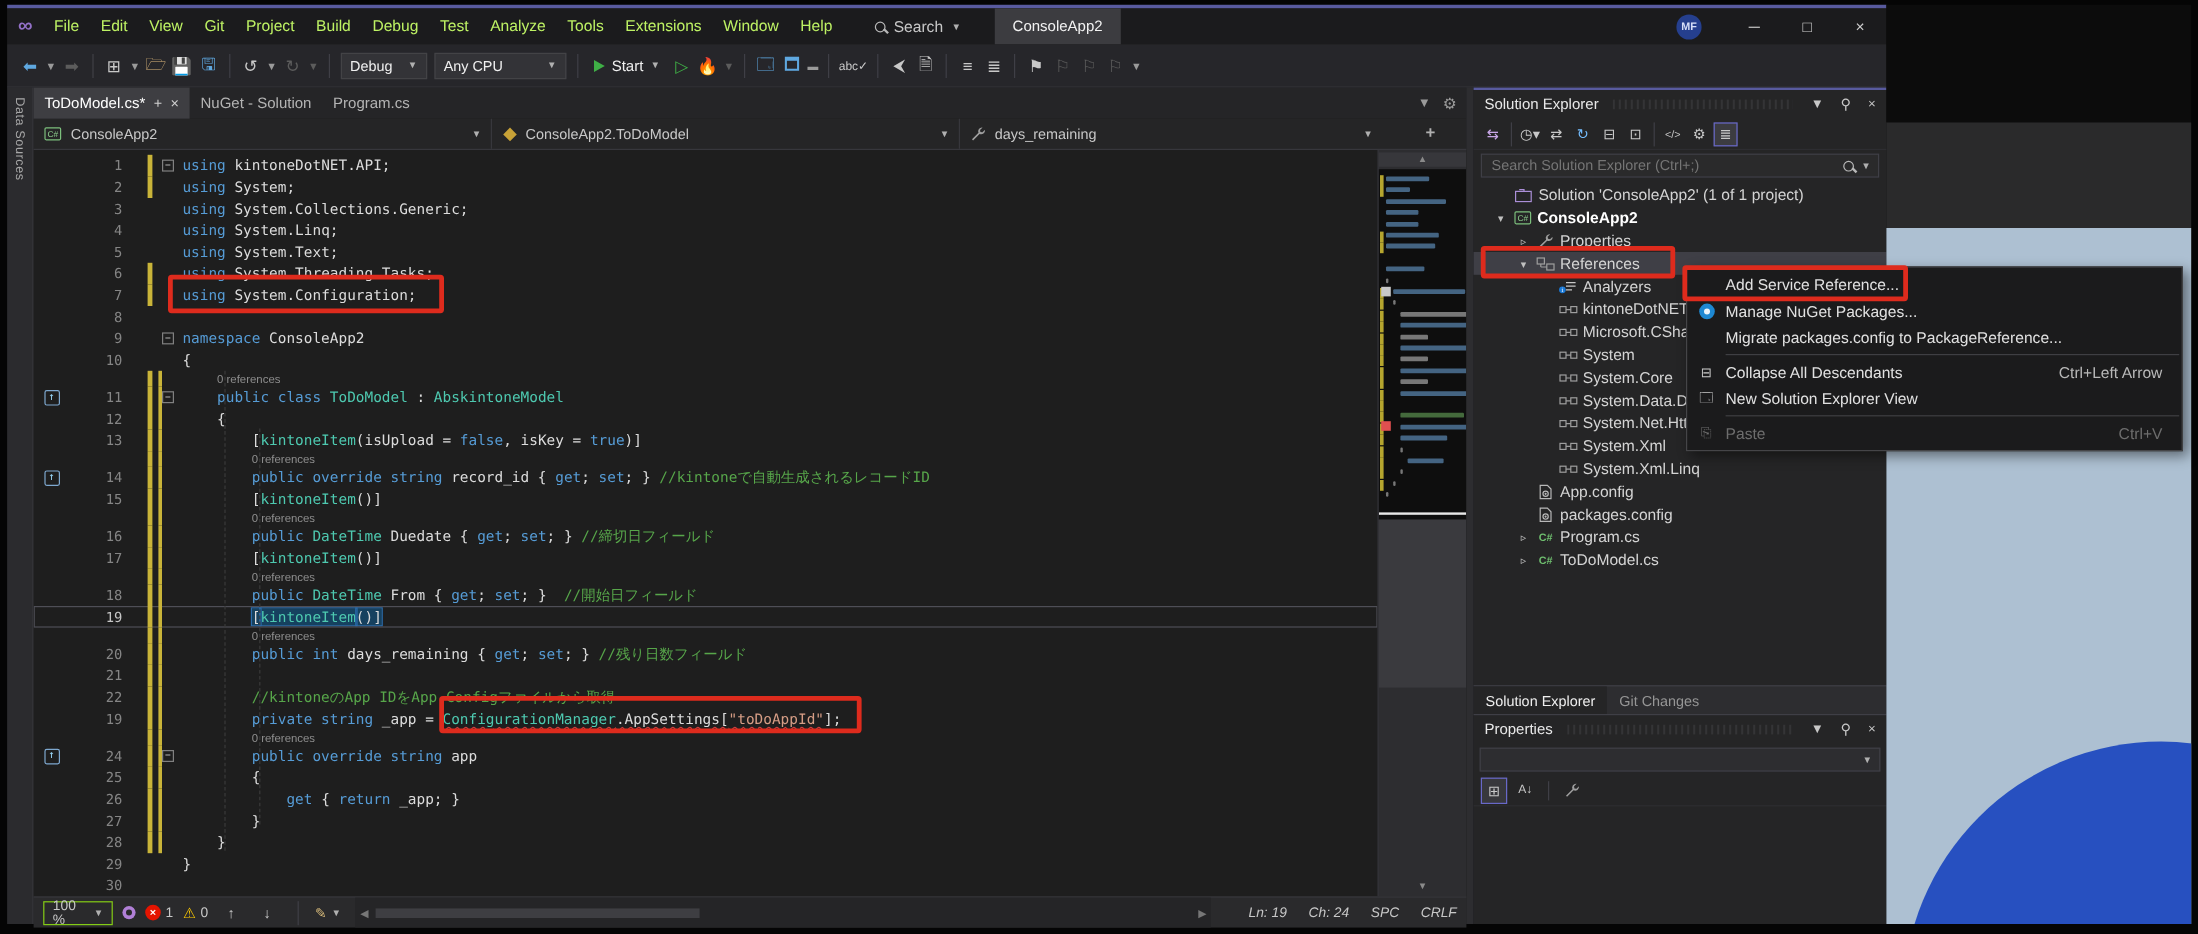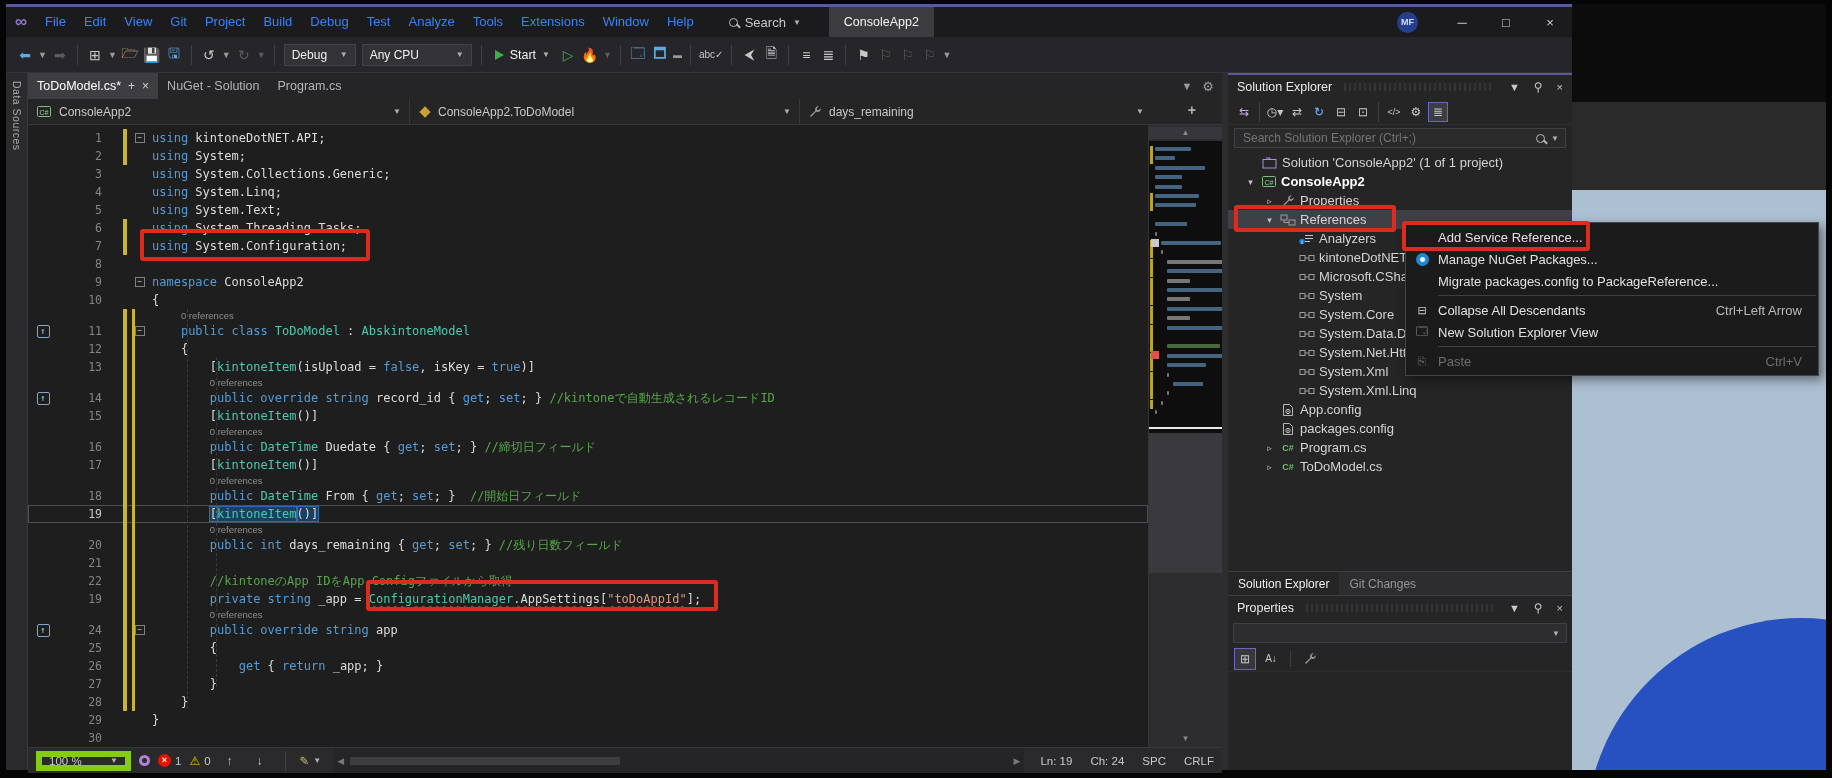--- a/index.html
+++ b/index.html
@@ -6,21 +6,21 @@
     font-family:"Liberation Sans",sans-serif;-webkit-font-smoothing:antialiased;}
   *{box-sizing:border-box;}
   #stage{position:absolute;left:0;top:0;width:1832px;height:778px;background:#050505;}
 
   
   .vs{position:absolute;left:6px;top:4px;width:1566px;height:766px;background:#1e1e1e;border-top:3px solid #585a9e;}
 
   
   .titlebar{position:absolute;left:0;top:0;right:0;height:30px;background:#1b1b1d;display:flex;align-items:center;}
   .vslogo{width:30px;text-align:center;color:#9371c8;font-size:17px;font-weight:bold;}
-  .mi{padding:0 9px;font-size:13px;color:#3b82f6;height:30px;line-height:30px;cursor:default;}
+  .mi{padding:0 9px;font-size:13px;color:#bef264;height:30px;line-height:30px;cursor:default;}
   .tb-search{display:flex;align-items:center;gap:7px;margin-left:26px;color:#c8c8c8;font-size:13px;}
   .lens-ico{width:9px;height:9px;border:1.5px solid #b8b8b8;border-radius:50%;position:relative;display:inline-block;}
   .lens-ico:after{content:'';position:absolute;width:5px;height:1.5px;background:#b8b8b8;transform:rotate(45deg);right:-4px;bottom:-1px;}
   .carr{font-size:8px;color:#b0b0b0;}
   .title-badge{margin-left:28px;background:#3c3c40;color:#f2f2f2;font-size:12.5px;padding:0 15px;height:30px;line-height:30px;}
   .tb-spacer{flex:1;}
   .avatar{width:21px;height:21px;border-radius:50%;background:#253f8e;color:#d6def8;font-size:9px;font-weight:bold;display:flex;align-items:center;justify-content:center;margin-right:22px;}
   .winbtn{width:44px;height:30px;display:flex;align-items:center;justify-content:center;color:#cfcfcf;font-size:13px;}
 
   
@@ -80,29 +80,29 @@
   .mmap{position:absolute;left:0;right:0;top:16px;height:292px;background:#0e0e0e;overflow:hidden;}
   .mstripe{position:absolute;height:4px;border-radius:1px;}
   .mbar{position:absolute;width:3px;left:1px;background:#b5a52e;}
   .meof{position:absolute;left:0;right:0;top:286px;height:2px;background:#e8e8e8;}
   .mgray{position:absolute;left:2px;width:8px;height:8px;top:98px;background:#c8c8c8;}
   .mred{position:absolute;left:2px;width:8px;height:8px;top:210px;background:#e05050;}
   .mslab{position:absolute;left:0;right:0;top:308px;height:140px;background:#3a3a3e;}
 
   
   .estatus{position:absolute;left:0;bottom:0;right:0;height:26px;background:#2a2a2c;border-top:1px solid #37373c;display:flex;align-items:center;padding:0 8px;color:#c8c8c8;font-size:11.5px;gap:8px;}
-  .zoomsel{display:flex;align-items:center;gap:10px;border:6px solid #84cc16;height:20px;padding:0 7px;width:95px;justify-content:space-between;}
+  .zoomsel{display:flex;align-items:center;gap:10px;border:1px solid #84cc16;height:20px;padding:0 7px;width:58px;justify-content:space-between;}
   .icode{width:11px;height:11px;border-radius:50%;background:#b180d7;position:relative;}
   .icode:after{content:'';position:absolute;left:3px;top:3px;width:5px;height:5px;border-radius:50%;background:#2a2a2c;}
   .errico{width:13px;height:13px;border-radius:50%;background:#e51400;color:#fff;font-size:9px;line-height:13px;text-align:center;font-weight:bold;}
   .warnico{color:#fc0;font-size:12px;}
   .chip{display:flex;align-items:center;gap:4px;}
   .hstrack{flex:1;height:100%;background:#252527;display:flex;align-items:center;justify-content:space-between;padding:0 4px;color:#777;font-size:9px;margin:0 4px;}
   .hsthumb{height:8px;width:270px;background:#3e3e42;margin-left:6px;}
-  .stright{display:flex;gap:18px;margin-left:4px;}
+  .stright{display:flex;gap:18px;margin-left:19px;font-style:italic;}
 
   
   .vsplit{position:absolute;left:1216px;top:66px;width:6px;bottom:0;background:#2d2d30;}
 
   
   .sepanel{position:absolute;left:1222px;top:66px;width:344px;bottom:0;background:#252526;border-top:2px solid #585a9e;}
   .sehead{height:24px;display:flex;align-items:center;padding:0 6px 0 9px;color:#e8e8e8;font-size:12.5px;gap:8px;}
   .sedots{flex:1;height:8px;margin:0 4px;background:repeating-linear-gradient(90deg,#3a3a3d 0 2px,transparent 2px 5px);background-size:5px 3px;background-repeat:repeat;opacity:.7;}
   .hico{color:#c8c8c8;font-size:11px;padding:0 3px;}
   .pin{display:inline-block;transform:rotate(0deg);font-size:12px;}

